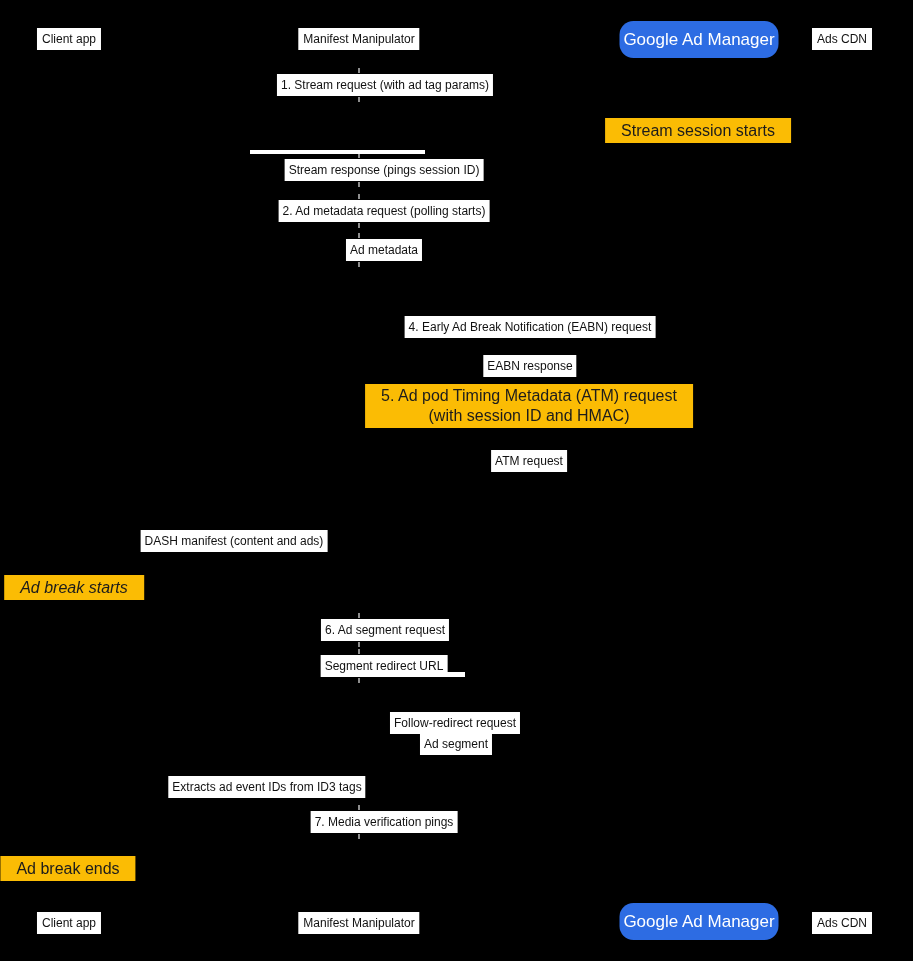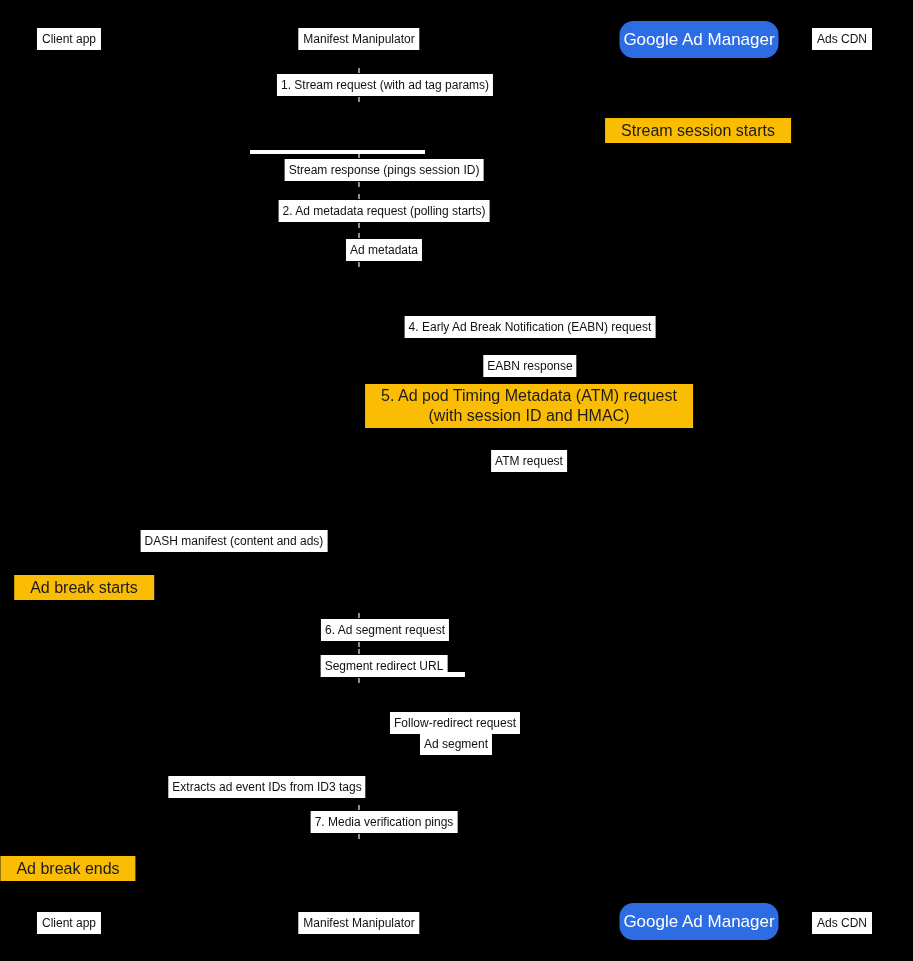--- a/index.html
+++ b/index.html
@@ -79,21 +79,21 @@
     <div class="label" style="left: 384px; top: 200px;">2. Ad metadata request (polling starts)</div>
     <div class="label" style="left: 384px; top: 239px;">Ad metadata</div>
     <div class="label" style="left: 530px; top: 316px;">4. Early Ad Break Notification (EABN) request</div>
     <div class="label" style="left: 530px; top: 355px;">EABN response</div>
     <div class="note" style="left: 529px; top: 384px;">
       <span class="line">5. Ad pod Timing Metadata (ATM) request</span>
       <span class="line">(with session ID and HMAC)</span>
     </div>
     <div class="label" style="left: 529px; top: 450px;">ATM request</div>
     <div class="label" style="left: 214px; top: 530px; margin-left: 20px;">DASH manifest (content and ads)</div>
-    <div class="note" style="left: 84px; top: 575px;">Ad break starts</div>
+    <div class="note" style="left: 74px; top: 575px; font-style: italic;">Ad break starts</div>
     <div class="label" style="left: 385px; top: 619px;">6. Ad segment request</div>
     <div class="label" style="left: 384px; top: 655px;">Segment redirect URL</div>
     <div class="label" style="left: 455px; top: 694px; margin-top: 18px;">Follow-redirect request</div>
     <div class="label" style="left: 456px; top: 733px;">Ad segment</div>
     <div class="label" style="left: 219px; top: 776px; margin-left: 48px;">Extracts ad event IDs from ID3 tags</div>
     <div class="label" style="left: 384px; top: 811px;">7. Media verification pings</div>
     <div class="note" style="left: 68px; top: 856px;">Ad break ends</div>
     <div class="tick" style="left: 358px; top: 68px;"></div>
     <div class="tick" style="left: 358px; top: 97px;"></div>
     <div class="tick" style="left: 358px; top: 153px;"></div>

